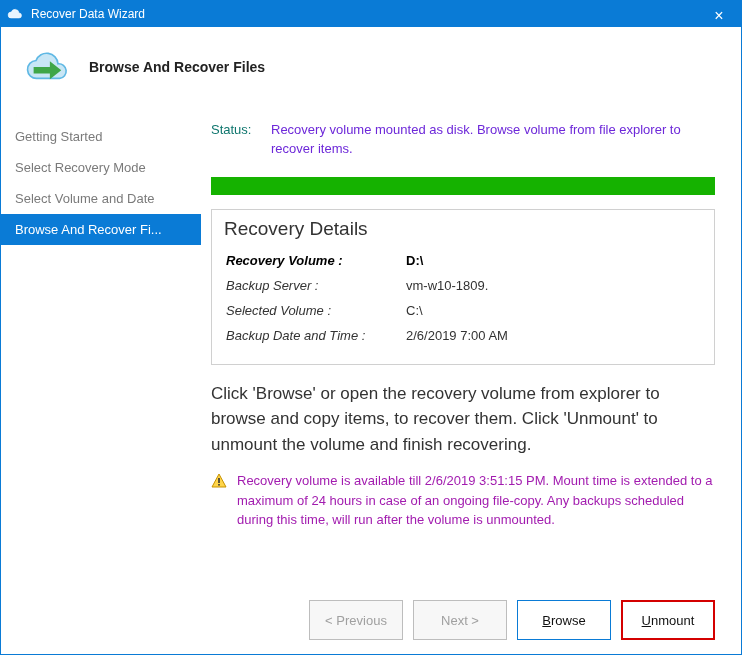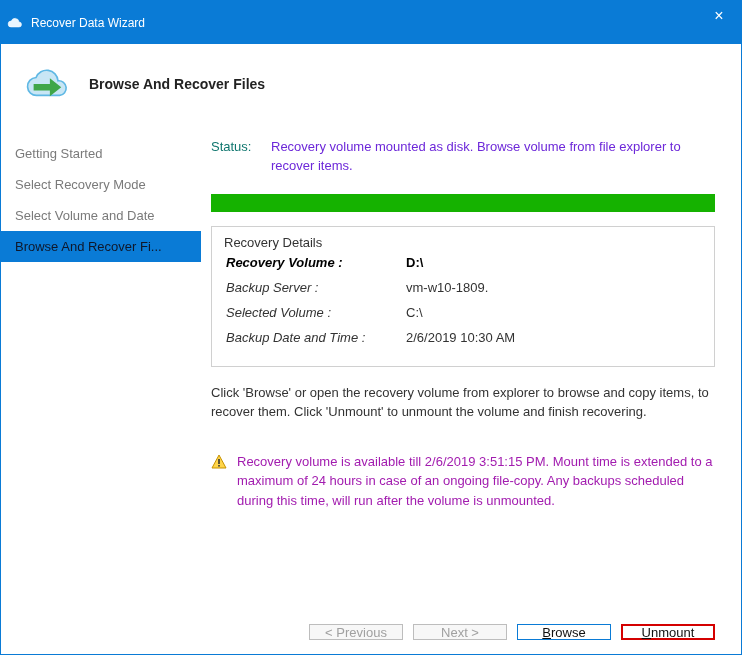--- a/index.html
+++ b/index.html
@@ -1,53 +1,53 @@
 <!DOCTYPE html>
 <html><head>
 <meta charset="utf-8">
 <style>
 * { box-sizing: border-box; margin: 0; padding: 0; font-family: "Segoe UI", Tahoma, sans-serif; }
 body { background: #f0f0f0; width: 742px; height: 655px; overflow: hidden; }
 
 .window { width: 742px; height: 655px; background: #fff; border: 1px solid #0a7bd6; display: flex; flex-direction: column; }
 
-.titlebar { background: #0a7bd6; color: #fff; height: 43px; display: flex; align-items: center; padding: 0 0 0 6px; position: relative; font-size: 12px; }
+.titlebar { background: #0a7bd6; color: #fff; height: 26px; display: flex; align-items: center; padding: 0 0 0 6px; position: relative; font-size: 12px; }
 .titlebar .app-icon { width: 16px; height: 16px; margin-right: 8px; display: inline-block; }
 .titlebar .app-icon svg { width: 16px; height: 16px; }
 .titlebar .close { position: absolute; right: 0; top: 0; width: 44px; height: 30px; display:flex; align-items:center; justify-content:center; font-size:16px; cursor:pointer; }
 
 .header { height: 74px; display:flex; align-items:center; padding-left: 18px; padding-top: 6px; position: relative; }
 .header .cloud-icon { width: 52px; height: 36px; margin-right: 18px; }
 .header-title { font-size: 14px; font-weight: 700; color: #222; }
 
 .body { flex: 1; display:flex; border-top: 0; }
 
 .sidebar { width: 200px; padding-top: 20px; }
 .sidebar-item { font-size: 13px; color: #7a7a7a; padding: 8px 12px 8px 14px; cursor: pointer; white-space: nowrap; overflow: hidden; text-overflow: ellipsis; }
-.sidebar-item.selected { background: #0a7bd6; color: #0f172a; }
+.sidebar-item.selected { background: #0a7bd6; color: #ffffff; }
 
 .content { flex:1; display:flex; flex-direction:column; padding: 20px 26px 0 10px; color: #444; }
 .status-row { display:flex; font-size:13px; margin-bottom: 18px; line-height: 1.45; }
 .status-label { flex: 0 0 60px; color:#0f766e; }
 .status-text { flex:1; color:#6d28d9; }
 .progress { height: 18px; background: #15b200; margin-bottom: 14px; }
 
 .details-box { border: 1px solid #d0d0d0; padding: 8px 12px 16px 12px; margin-bottom: 16px; }
-.details-title { font-size: 13px; color:#333; }
+.details-title { font-size: 19px; color:#333; margin-bottom: 8px; }
 .dl-row { display:flex; font-size: 13px; padding: 5px 2px; color:#333; }
 .dl-label { flex:0 0 180px;font-style:italic; }
 .dl-row.bold .dl-label, .dl-row.bold .dl-val { font-weight: 700; color:#000; }
 
-.instr { font-size:13px; color:#333; line-height:1.5; margin-bottom: 30px; }
+.instr { font-size:17px; color:#333; line-height:1.5; margin-bottom: 14px; }
 .warn-row { display:flex; font-size:13px; color:#a21caf; line-height:1.5; }
 .warn-icon { flex:0 0 20px; margin-right: 6px; margin-top:2px; }
 .warn-icon svg { width:16px; height:16px; }
 
 .footer { padding: 14px 26px; display:flex; justify-content:flex-end; gap: 10px; }
-.btn { height: 16px; min-width: 94px; font-size: 13px; border:1px solid #bdbdbd; background:#fff; display:inline-flex; align-items:center; justify-content:center; padding: 0 14px; cursor:pointer; }
+.btn { height: 40px; min-width: 94px; font-size: 13px; border:1px solid #bdbdbd; background:#fff; display:inline-flex; align-items:center; justify-content:center; padding: 0 14px; cursor:pointer; }
 .btn.disabled { color:#a0a0a0; background:#f7f7f7; cursor:default; }
 .btn.primary { border:1px solid #0a7bd6; color:#111; }
 .btn.highlight { border:2px solid #d40000; color:#111; }
 </style>
 </head>
 <body>
 
 <div class="window">
 
   <div class="titlebar">
@@ -96,21 +96,21 @@
         <div class="dl-row">
           <div class="dl-label">Backup Server :</div>
           <div class="dl-val">vm-w10-1809.</div>
         </div>
         <div class="dl-row">
           <div class="dl-label">Selected Volume :</div>
           <div class="dl-val">C:\</div>
         </div>
         <div class="dl-row">
           <div class="dl-label">Backup Date and Time :</div>
-          <div class="dl-val">2/6/2019 10:30 AM</div>
+          <div class="dl-val">2/6/2019 7:00 AM</div>
         </div>
       </div>
 
       <div class="instr">Click 'Browse' or open the recovery volume from explorer to browse and copy items, to recover them. Click 'Unmount' to unmount the volume and finish recovering.</div>
 
       <div class="warn-row">
         <span class="warn-icon">
           <svg viewBox="0 0 16 16">
               <path d="M8 1 L15 14 L1 14 Z" fill="#ffd54a" stroke="#c79200" stroke-width="1"></path>
               <rect x="7.2" y="5" width="1.6" height="5" fill="#333"></rect>

